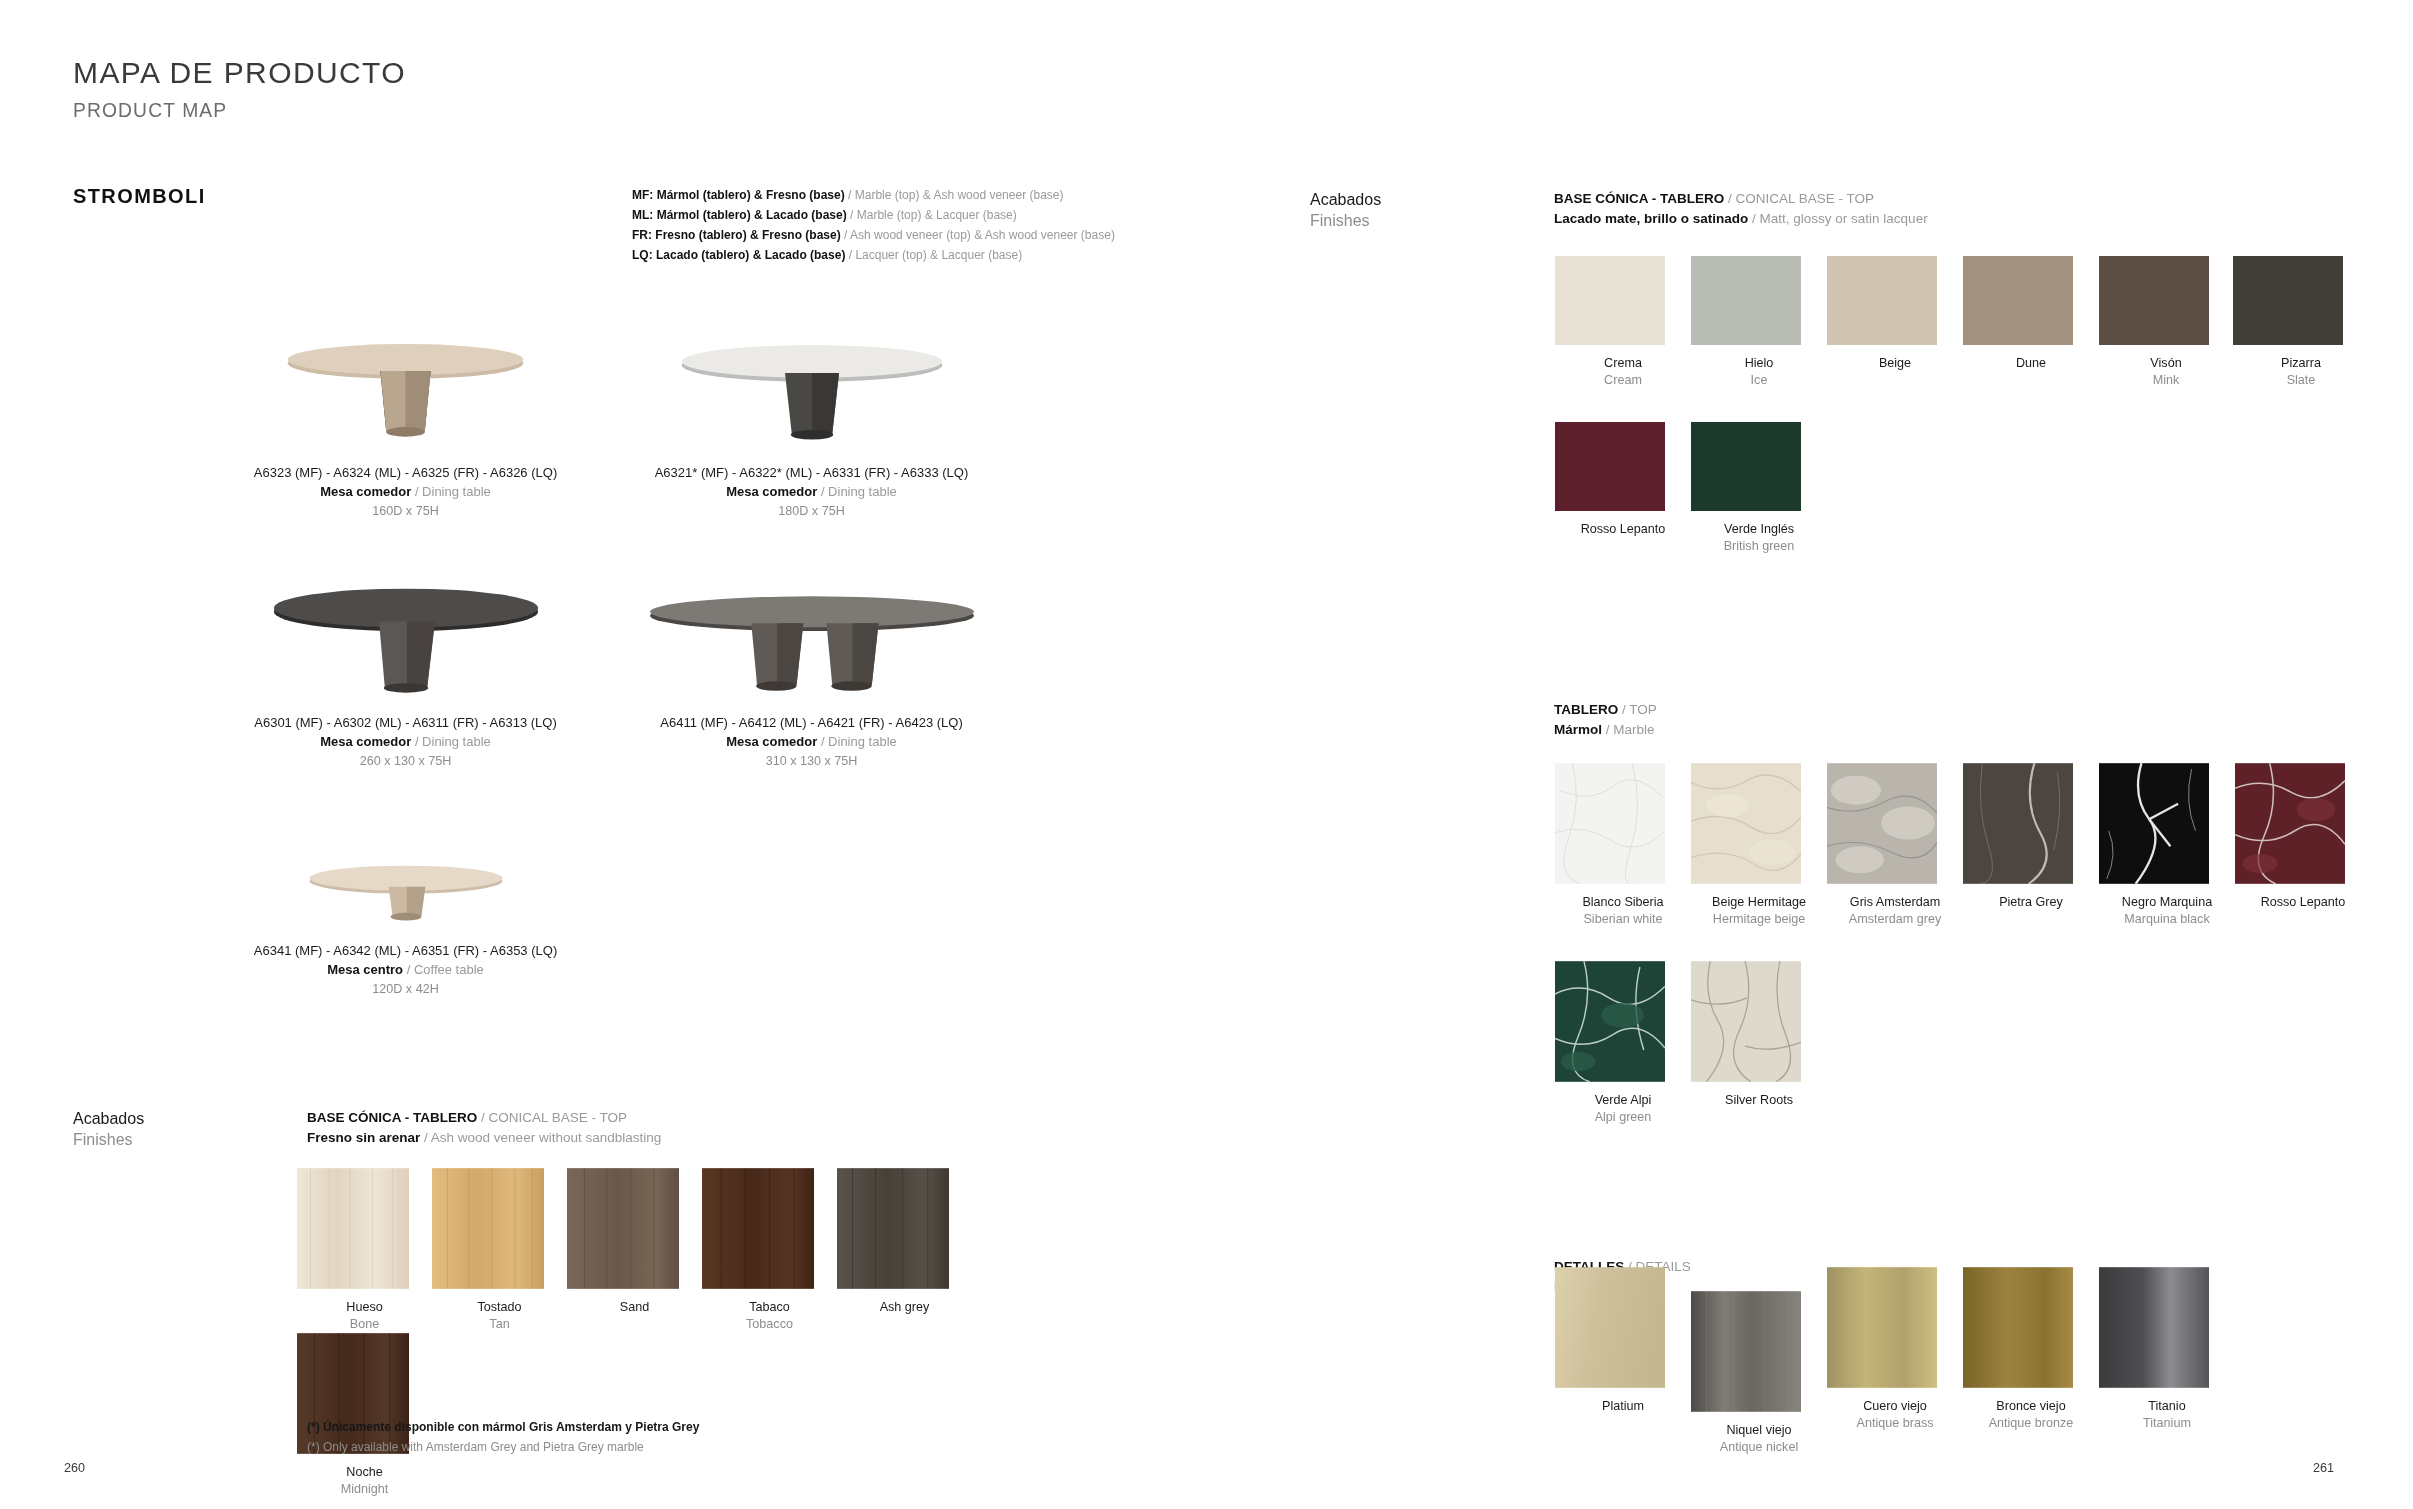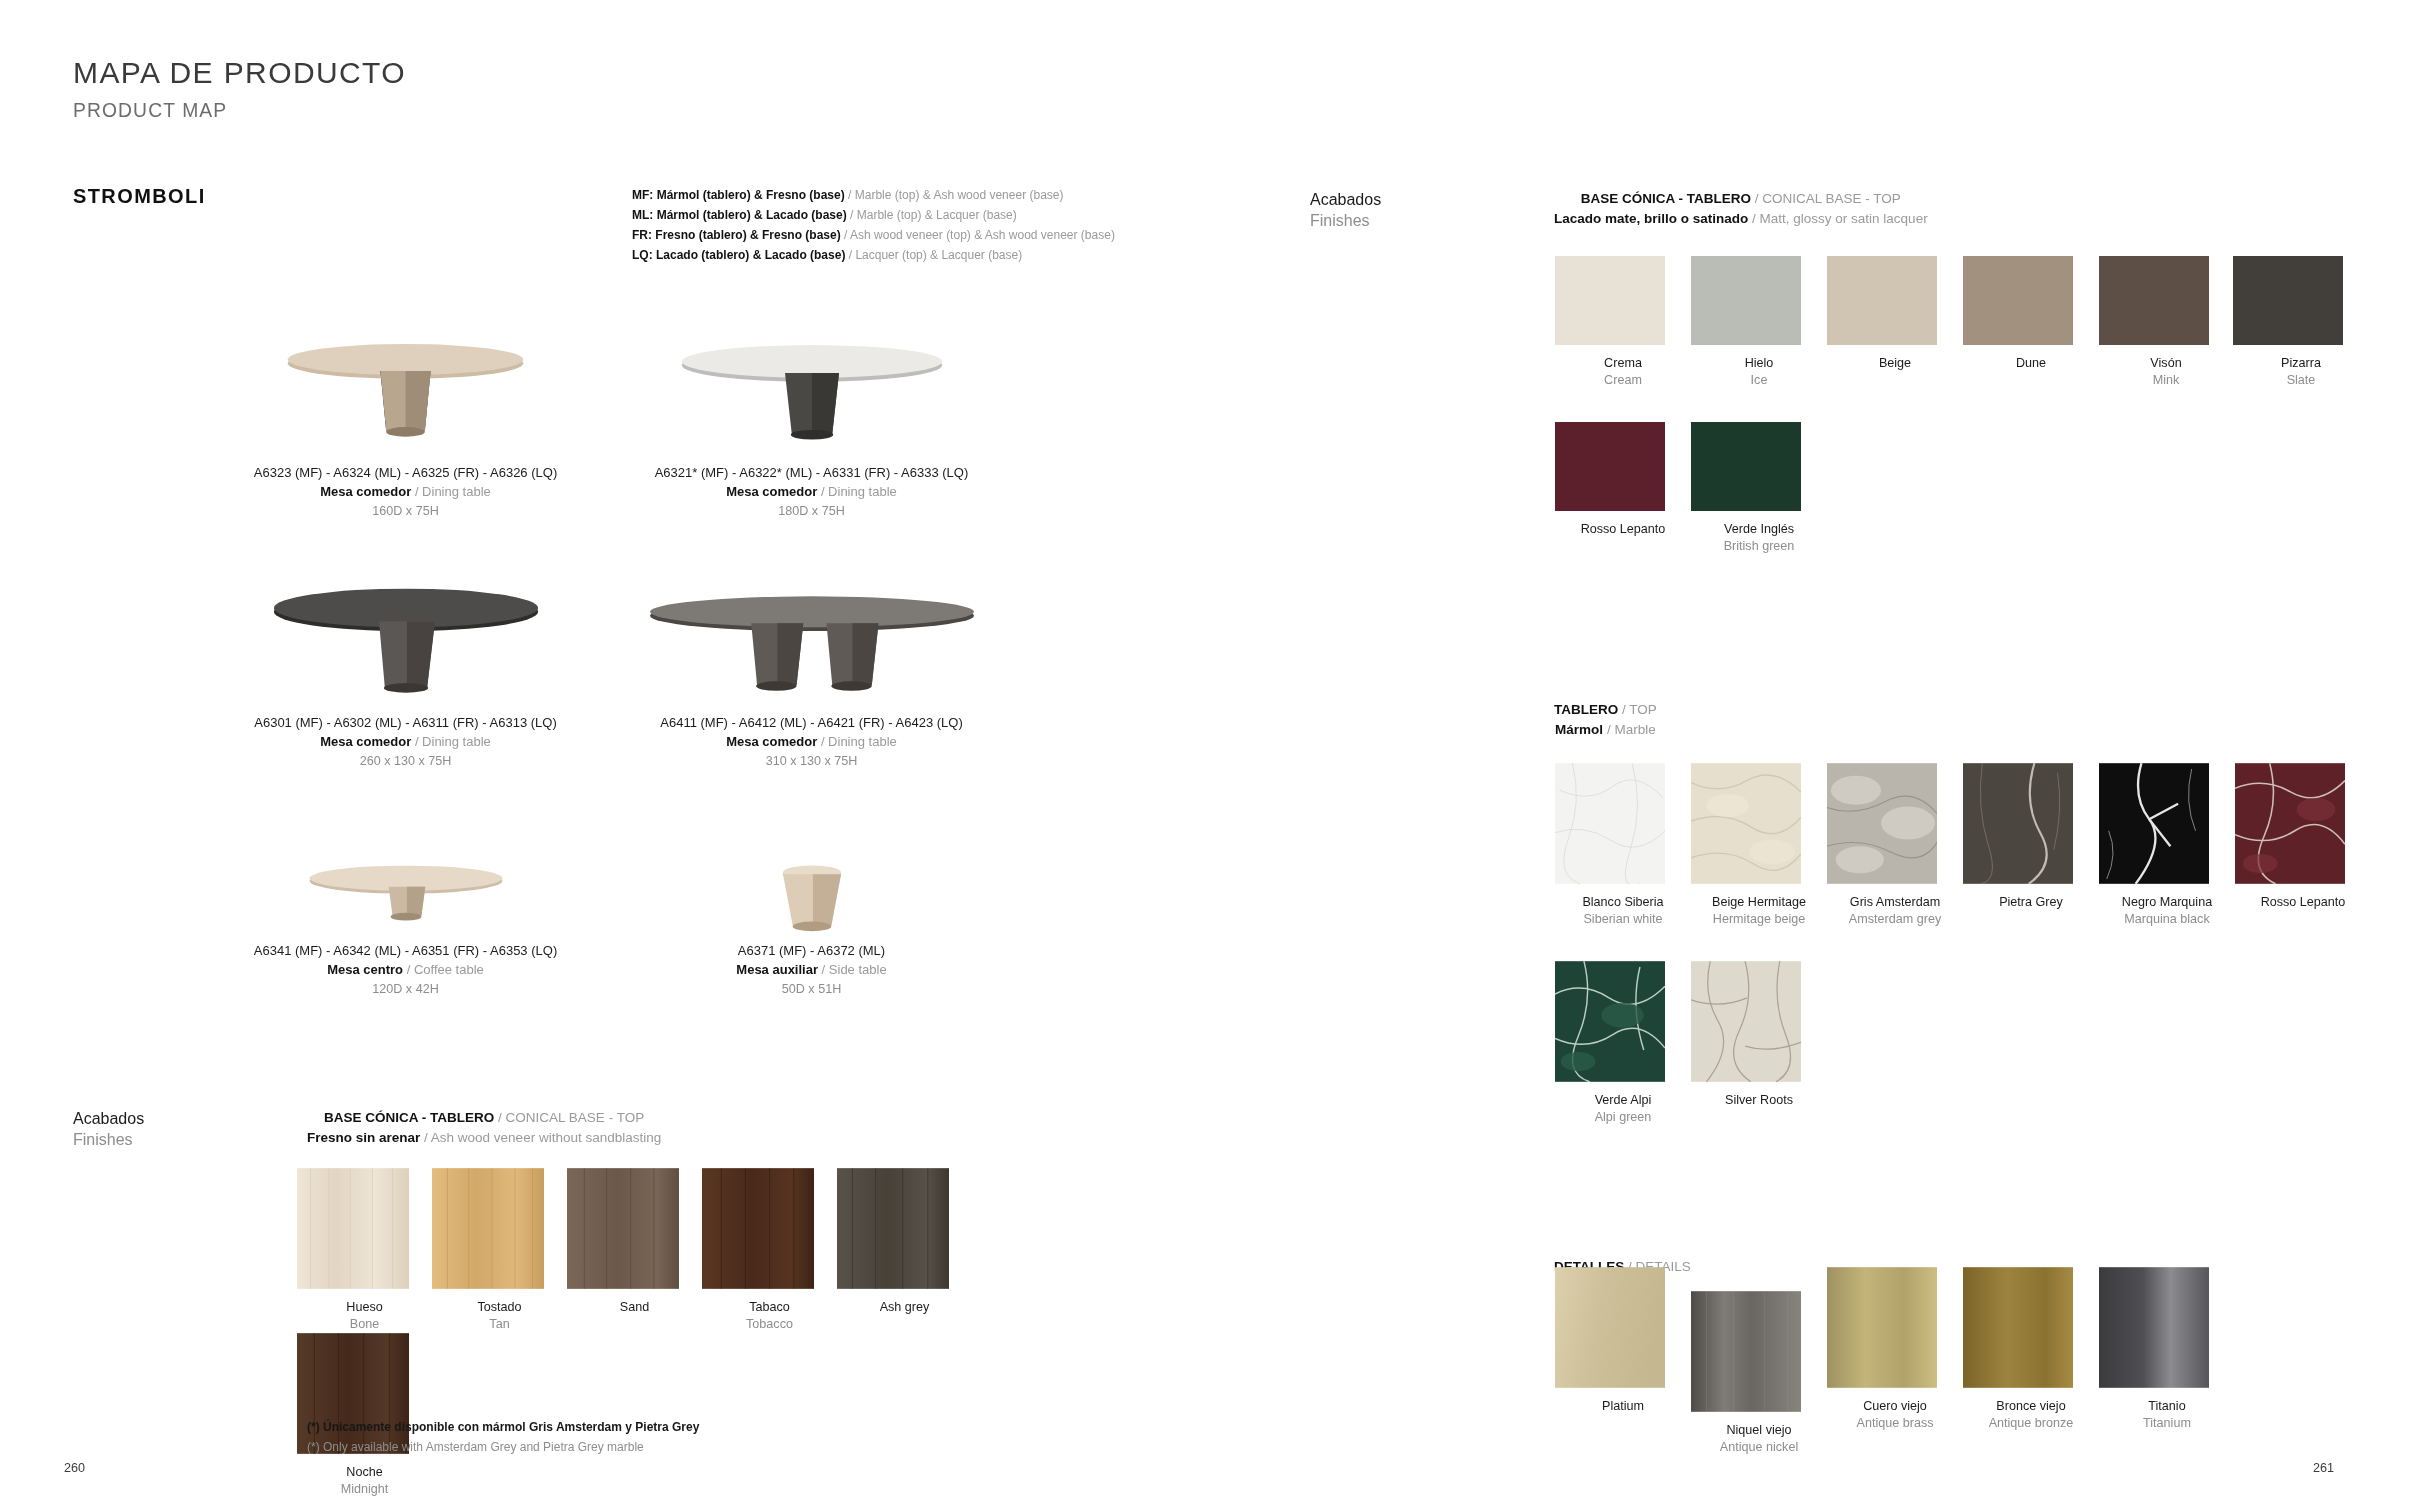--- a/index.html
+++ b/index.html
@@ -40,21 +40,21 @@
   .prod-type { font-size: 13px; line-height: 20px; margin-top: 1px; }
   .prod-type b { font-weight: 700; color: #111; }
   .prod-type span { color: #9a9a9a; }
   .prod-dims { font-size: 12.6px; color: #8d8d8d; line-height: 19.3px; }
 
   
   .fin-label { position: absolute; }
   .fin-label .es { font-size: 16px; color: #1b1b1b; line-height: 21px; }
   .fin-label .en { font-size: 16px; color: #8d8d8d; line-height: 21px; }
 
-  .fin-head { position: absolute; text-align: center; }
+  .fin-head { position: absolute; }
   .fin-head .l1 { font-size: 13.5px; line-height: 20px; white-space: nowrap; }
   .fin-head .l2 { font-size: 13.5px; line-height: 20px; white-space: nowrap; }
   .fin-head b { font-weight: 700; color: #111; }
   .fin-head .g { color: #9a9a9a; font-weight: 400; }
 
   .swatch-grid { position: absolute; display: flex; flex-wrap: wrap; }
   .swatch { text-align: center; }
   .swatch-chip { border: 0; display: block; }
   .sw-name { font-size: 12.6px; color: #1b1b1b; line-height: 18.3px; margin-top: 8.7px; }
   .sw-en { font-size: 12.6px; color: #8d8d8d; line-height: 17.4px; }
@@ -187,37 +187,20 @@
       </svg>
     </div>
     <div class="prod-codes">A6341 (MF) - A6342 (ML) - A6351 (FR) - A6353 (LQ)</div>
     <div class="prod-type">
       <b>Mesa centro</b>
       <span>/ Coffee table</span>
     </div>
     <div class="prod-dims">120D x 42H</div>
   </div>
 
-  <div class="product" style="left:541px; top:850px; width:541px;">
-    <div class="prod-art" style="width:116px;height:92px;">
-      <svg width="116" height="92" viewBox="0 0 120 95">
-        <ellipse cx="60" cy="25" rx="30" ry="7" fill="#cdbda9"></ellipse>
-        <ellipse cx="60" cy="23" rx="30" ry="7" fill="#e7dbc9"></ellipse>
-        <path d="M30 25 L90 25 L80 78 Q60 84 40 78 Z" fill="#ddcdb7"></path>
-        <path d="M61 25 L90 25 L80 78 Q71 82 61 82 Z" fill="#c4b096"></path>
-        <ellipse cx="60" cy="79" rx="20" ry="5" fill="#b19c82"></ellipse>
-      </svg>
-    </div>
-    <div class="prod-codes">A6371 (MF) - A6372 (ML)</div>
-    <div class="prod-type">
-      <b>Mesa auxiliar</b>
-      <span>/ Side table</span>
-    </div>
-    <div class="prod-dims">50D x 51H</div>
-  </div>
 
   <div class="fin-label" style="left:73px; top:1108px;">
     <div class="es">Acabados</div>
     <div class="en">Finishes</div>
   </div>
 
   <div class="fin-head" style="left:307px; top:1108px;">
     <div class="l1">
       <b>BASE CÓNICA - TABLERO</b>
       <span class="g">/ CONICAL BASE - TOP</span>

